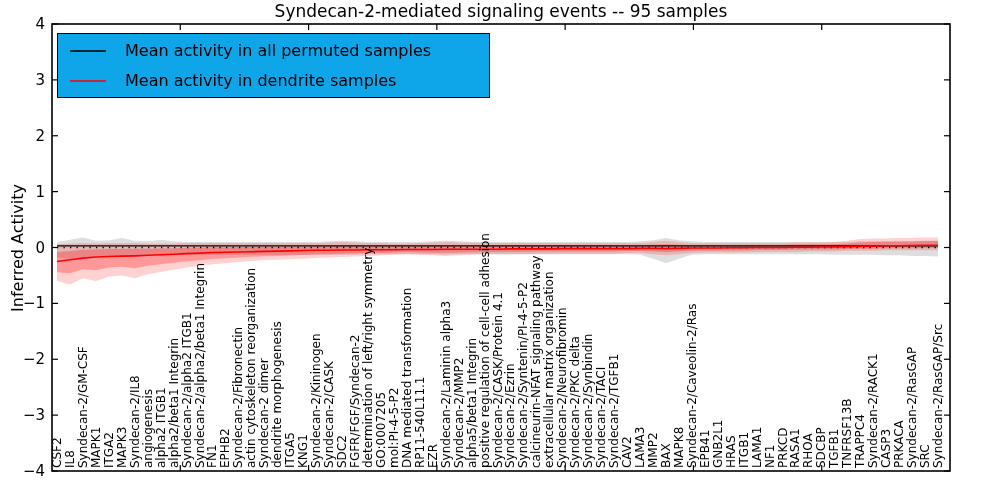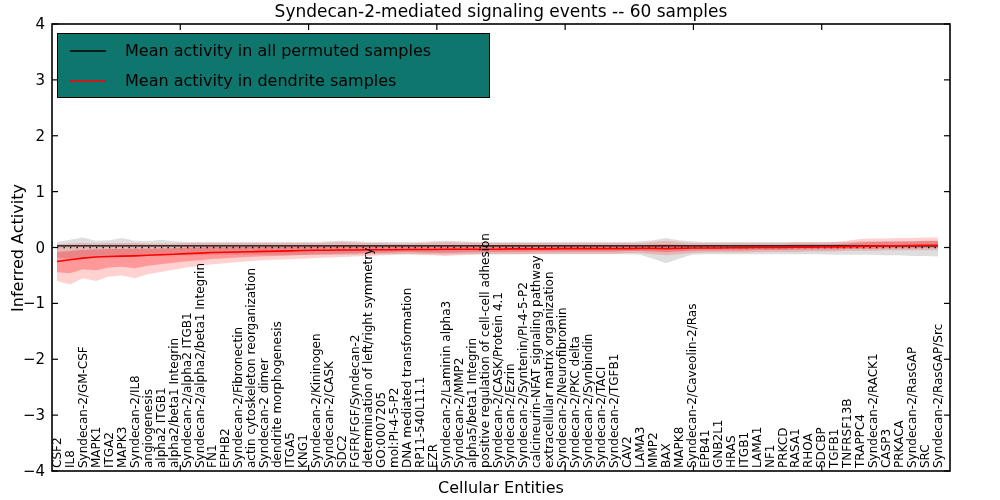--- a/index.html
+++ b/index.html
@@ -14,21 +14,21 @@
   .ylabel{
     position:absolute;left:-91px;top:237px;width:220px;height:22px;text-align:center;
     font-size:16px;transform:rotate(-90deg);
   }
   .xlabel{
     position:absolute;left:52px;top:478px;width:898px;text-align:center;font-size:16px;
   }
   #plot{position:absolute;left:0;top:0;}
   .legend{
     position:absolute;left:57px;top:33px;width:433px;height:65px;
-    border:1.4px solid #000;background:#0f766e;box-sizing:border-box;
+    border:1.4px solid #000;background:#0ea5e9;box-sizing:border-box;
     display:flex;flex-direction:column;justify-content:center;gap:4px;
   }
   .legend-row{display:flex;align-items:center;height:26px;}
   .legend-sample{margin-left:10px;margin-right:17px;flex:0 0 40px;}
   .legend-label{font-size:16px;white-space:nowrap;}
 </style>
 </head>
 <body>
 
 <div class="figure">
@@ -142,23 +142,22 @@
       <text x="838.3529411764706" y="468" transform="rotate(-90 838.3529411764706 468)" text-anchor="start" font-size="12" fill="#000">TGFB1</text>
       <text x="851.3088235294117" y="468" transform="rotate(-90 851.3088235294117 468)" text-anchor="start" font-size="12" fill="#000">TNFRSF13B</text>
       <text x="864.2647058823529" y="468" transform="rotate(-90 864.2647058823529 468)" text-anchor="start" font-size="12" fill="#000">TRAPPC4</text>
       <text x="877.2205882352941" y="468" transform="rotate(-90 877.2205882352941 468)" text-anchor="start" font-size="12" fill="#000">Syndecan-2/RACK1</text>
       <text x="890.1764705882352" y="468" transform="rotate(-90 890.1764705882352 468)" text-anchor="start" font-size="12" fill="#000">CASP3</text>
       <text x="903.1323529411765" y="468" transform="rotate(-90 903.1323529411765 468)" text-anchor="start" font-size="12" fill="#000">PRKACA</text>
       <text x="916.0882352941177" y="468" transform="rotate(-90 916.0882352941177 468)" text-anchor="start" font-size="12" fill="#000">Syndecan-2/RasGAP</text>
       <text x="929.0441176470588" y="468" transform="rotate(-90 929.0441176470588 468)" text-anchor="start" font-size="12" fill="#000">SRC</text>
       <text x="942" y="468" transform="rotate(-90 942 468)" text-anchor="start" font-size="12" fill="#000">Syndecan-2/RasGAP/Src</text>
     </svg>
-  <div class="title">Syndecan-2-mediated signaling events -- 60 samples</div>
+  <div class="title">Syndecan-2-mediated signaling events -- 95 samples</div>
   <div class="ylabel">Inferred Activity</div>
-  <div class="xlabel">Cellular Entities</div>
 
   <div class="legend">
     <div class="legend-row">
       <svg class="legend-sample" width="40" height="10">
         <line id="leg-line-0" x1="2" y1="5" x2="38" y2="5" stroke-width="1.4" stroke="#000000"></line>
       </svg>
       <span class="legend-label">Mean activity in all permuted samples</span>
     </div>
     <div class="legend-row">
       <svg class="legend-sample" width="40" height="10">

